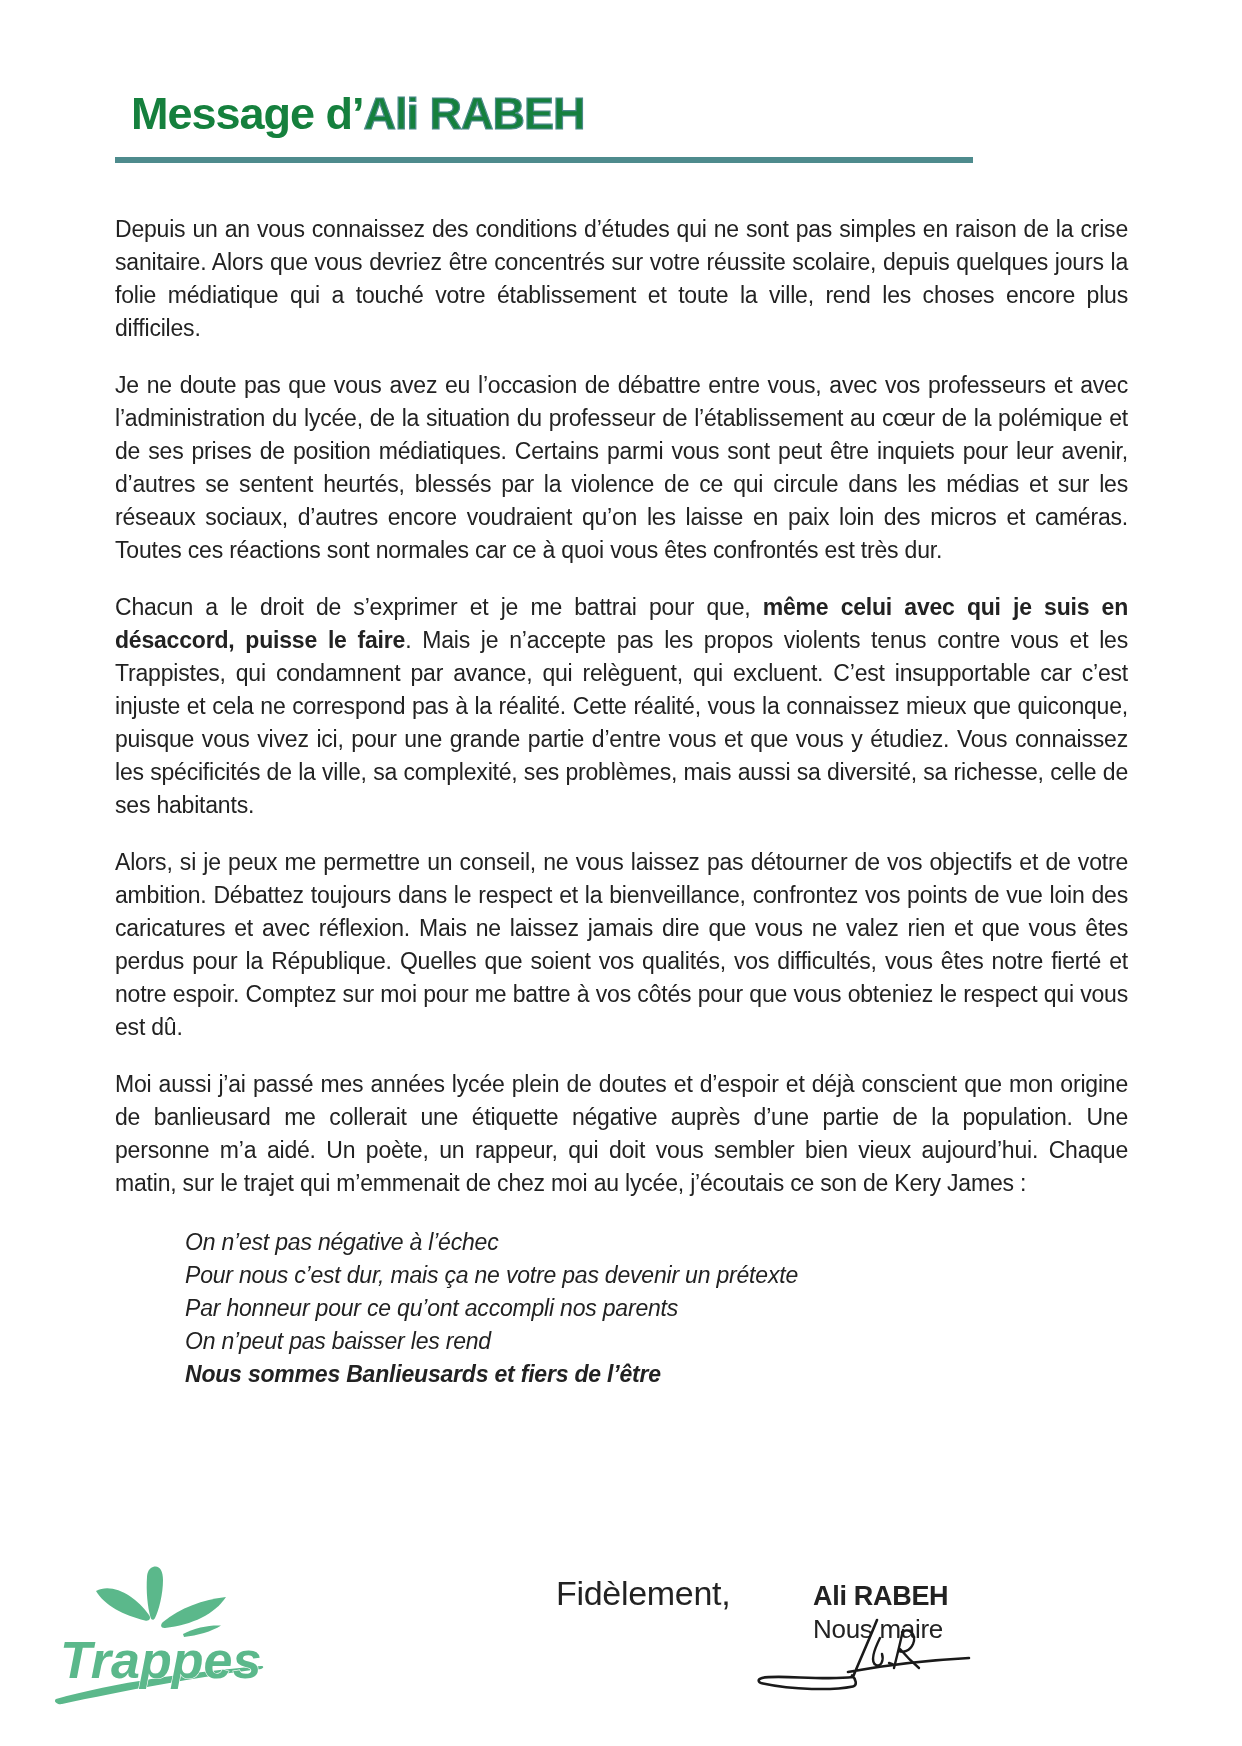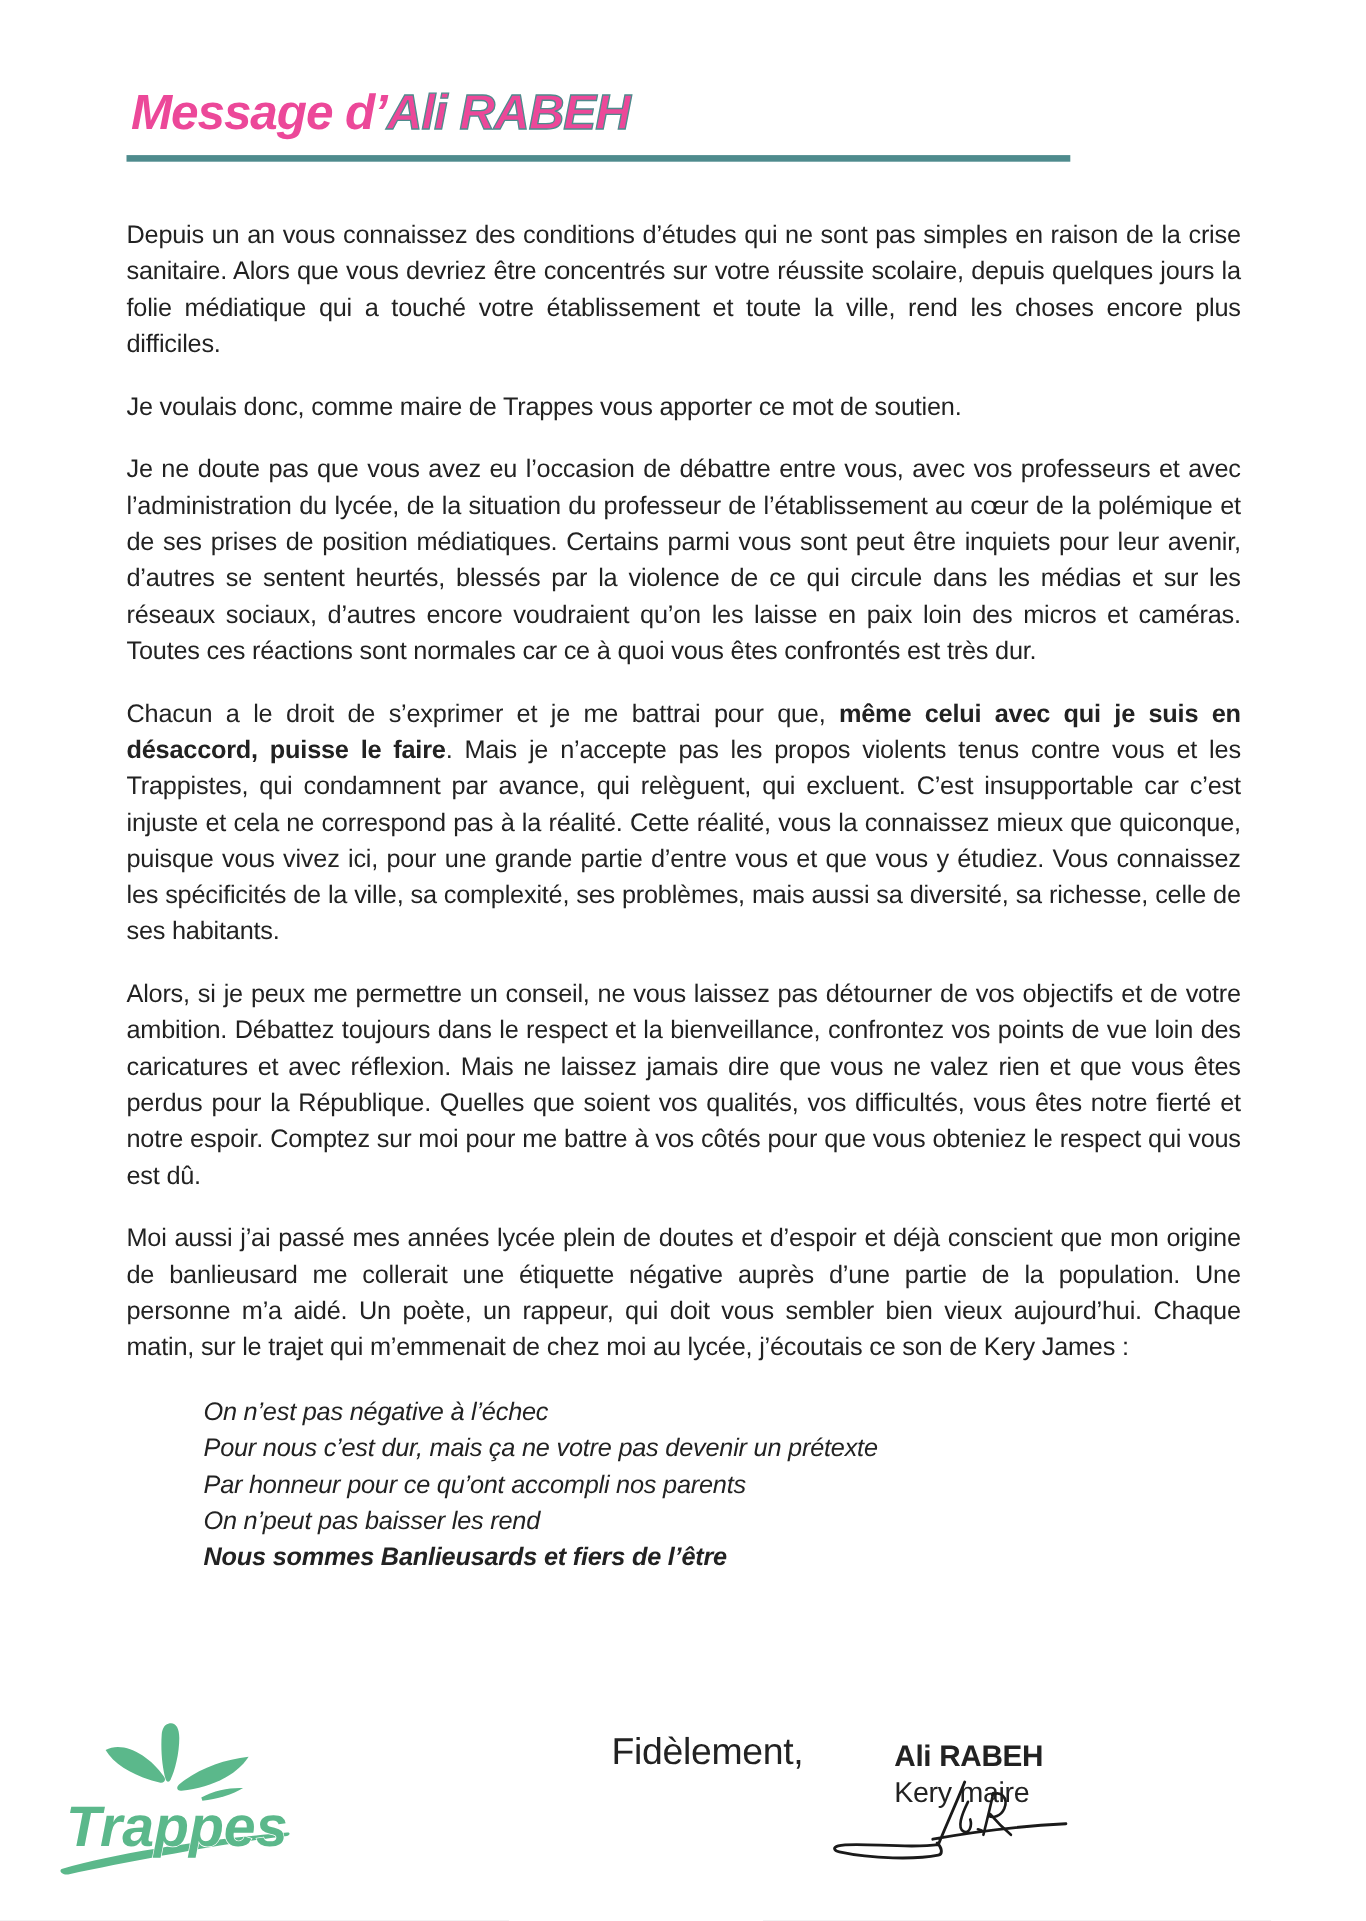--- a/index.html
+++ b/index.html
@@ -12,27 +12,26 @@
     font-family:"Liberation Sans","DejaVu Sans",sans-serif;
     color:#222222;
   }
   .content{
     position:absolute;
     left:115px;top:70px;
     width:1013px;
   }
   
   .title{
-    color:#ec4899;
+    color:#15803d;
     font-weight:700;
     font-size:45px;
     line-height:55px;
     letter-spacing:-1px;
-    margin:4px;
-    font-style:italic;
+    margin:16px;
   }
   .title .xbold{ -webkit-text-stroke:1.2px #4e8b8d; }
   .title-rule{
     width:858px;height:6px;
     background:#4e8b8d;
     margin-top:12px;
     border:none;
   }
   
   .body-text{ margin-top:50px; }
@@ -83,42 +82,41 @@
 <div class="page">
 
   <div class="content">
 
     <h1 class="title"><span>Message d’</span><span class="xbold">Ali RABEH</span><br>
     </h1>
     <div class="title-rule"></div>
 
     <div class="body-text">
       <p>Depuis un an vous connaissez des conditions d’études qui ne sont pas simples en raison de la crise sanitaire. Alors que vous devriez être concentrés sur votre réussite scolaire, depuis quelques jours la folie médiatique qui a touché votre établissement et toute la ville, rend les choses encore plus difficiles.</p>
-      <p>Je voulais donc, comme maire de Trappes vous apporter ce mot de soutien.</p>
       <p>Je ne doute pas que vous avez eu l’occasion de débattre entre vous, avec vos professeurs et avec l’administration du lycée, de la situation du professeur de l’établissement au cœur de la polémique et de ses prises de position médiatiques. Certains parmi vous sont peut être inquiets pour leur avenir, d’autres se sentent heurtés, blessés par la violence de ce qui circule dans les médias et sur les réseaux sociaux, d’autres encore voudraient qu’on les laisse en paix loin des micros et caméras. Toutes ces réactions sont normales car ce à quoi vous êtes confrontés est très dur.</p>
       <p><span>Chacun a le droit de s’exprimer et je me battrai pour que, </span><strong>même celui avec qui je suis en désaccord, puisse le faire</strong><span>. Mais je n’accepte pas les propos violents tenus contre vous et les Trappistes, qui condamnent par avance, qui relèguent, qui excluent. C’est insupportable car c’est injuste et cela ne correspond pas à la réalité. Cette réalité, vous la connaissez mieux que quiconque, puisque vous vivez ici, pour une grande partie d’entre vous et que vous y étudiez. Vous connaissez les spécificités de la ville, sa complexité, ses problèmes, mais aussi sa diversité, sa richesse, celle de ses habitants.</span></p>
       <p>Alors, si je peux me permettre un conseil, ne vous laissez pas détourner de vos objectifs et de votre ambition. Débattez toujours dans le respect et la bienveillance, confrontez vos points de vue loin des caricatures et avec réflexion. Mais ne laissez jamais dire que vous ne valez rien et que vous êtes perdus pour la République. Quelles que soient vos qualités, vos difficultés, vous êtes notre fierté et notre espoir.  Comptez sur moi pour me battre à vos côtés pour que vous obteniez le respect qui vous est dû.</p>
       <p>Moi aussi j’ai passé mes années lycée plein de doutes et d’espoir et déjà conscient que mon origine de banlieusard me collerait une étiquette négative auprès d’une partie de la population. Une personne m’a aidé. Un poète, un rappeur, qui doit vous sembler bien vieux aujourd’hui. Chaque matin, sur le trajet qui m’emmenait de chez moi au lycée, j’écoutais ce son de Kery James :</p>
     </div>
 
     <div class="quote">
       <div>On n’est pas négative à l’échec</div>
       <div>Pour nous c’est dur, mais ça ne votre pas devenir un prétexte</div>
       <div>Par honneur pour ce qu’ont accompli nos parents</div>
       <div>On n’peut pas baisser les rend</div>
       <div class="q-bold">Nous sommes Banlieusards et fiers de l’être</div>
     </div>
 
   </div>
 
   <div class="closing">Fidèlement,</div>
 
   <div class="signer">
     <span class="signer-name">Ali RABEH</span>
-    <span class="signer-role">Kery maire</span>
+    <span class="signer-role">Nous maire</span>
   </div>
 
   <svg class="signature-svg" width="230" height="80" viewBox="0 0 230 80" fill="none">
     <path d="M124,2 C116,22 106,44 100,59 C70,63 24,56 9,60 C4,61.5 5,64.5 10,65.5 C40,72 80,72.5 100,68.5 C104.5,67.5 103,61 99,57.5 M95,54 C130,47.5 178,42 216,40" stroke="#1a1a1a" stroke-width="2.6" stroke-linecap="round" stroke-linejoin="round"></path>
     <path d="M127,20 C121,32 117,44 123,47 C128,49.5 131,42 129,36 M136,45 l3.5,1.2" stroke="#1a1a1a" stroke-width="2.4" stroke-linecap="round" fill="none"></path>
     <path d="M149,14 C156,9.5 164,16 160,26 C157,33 150,35 146,33 M150,12 C147,26 143,42 141,50 M147,31 C153,38 160,45 166,50" stroke="#1a1a1a" stroke-width="2.4" stroke-linecap="round" fill="none"></path>
   </svg>
 
   <svg class="logo-svg" width="215" height="145" viewBox="0 0 215 145">
 

